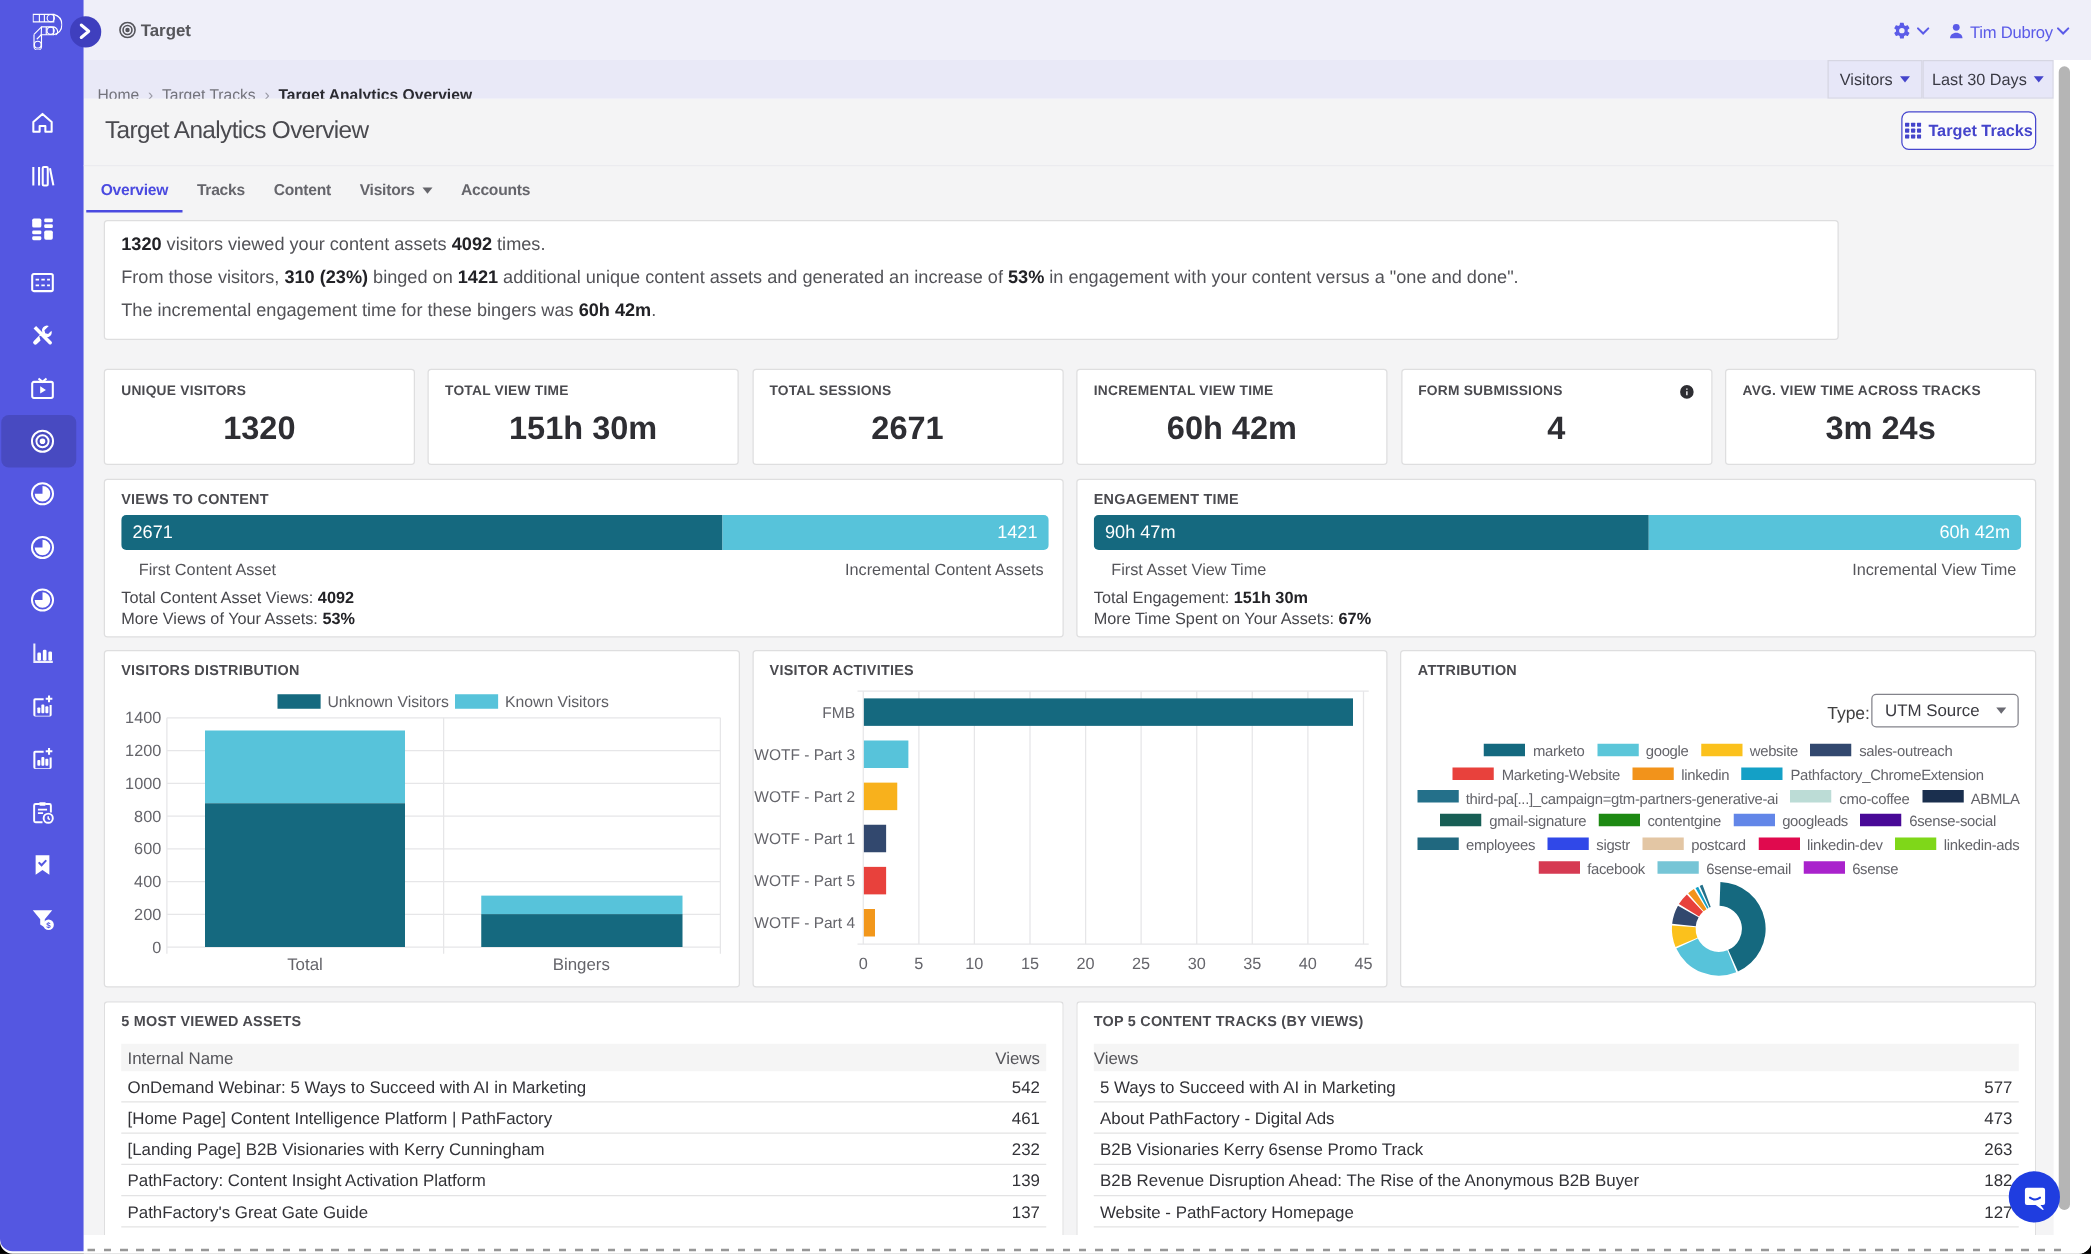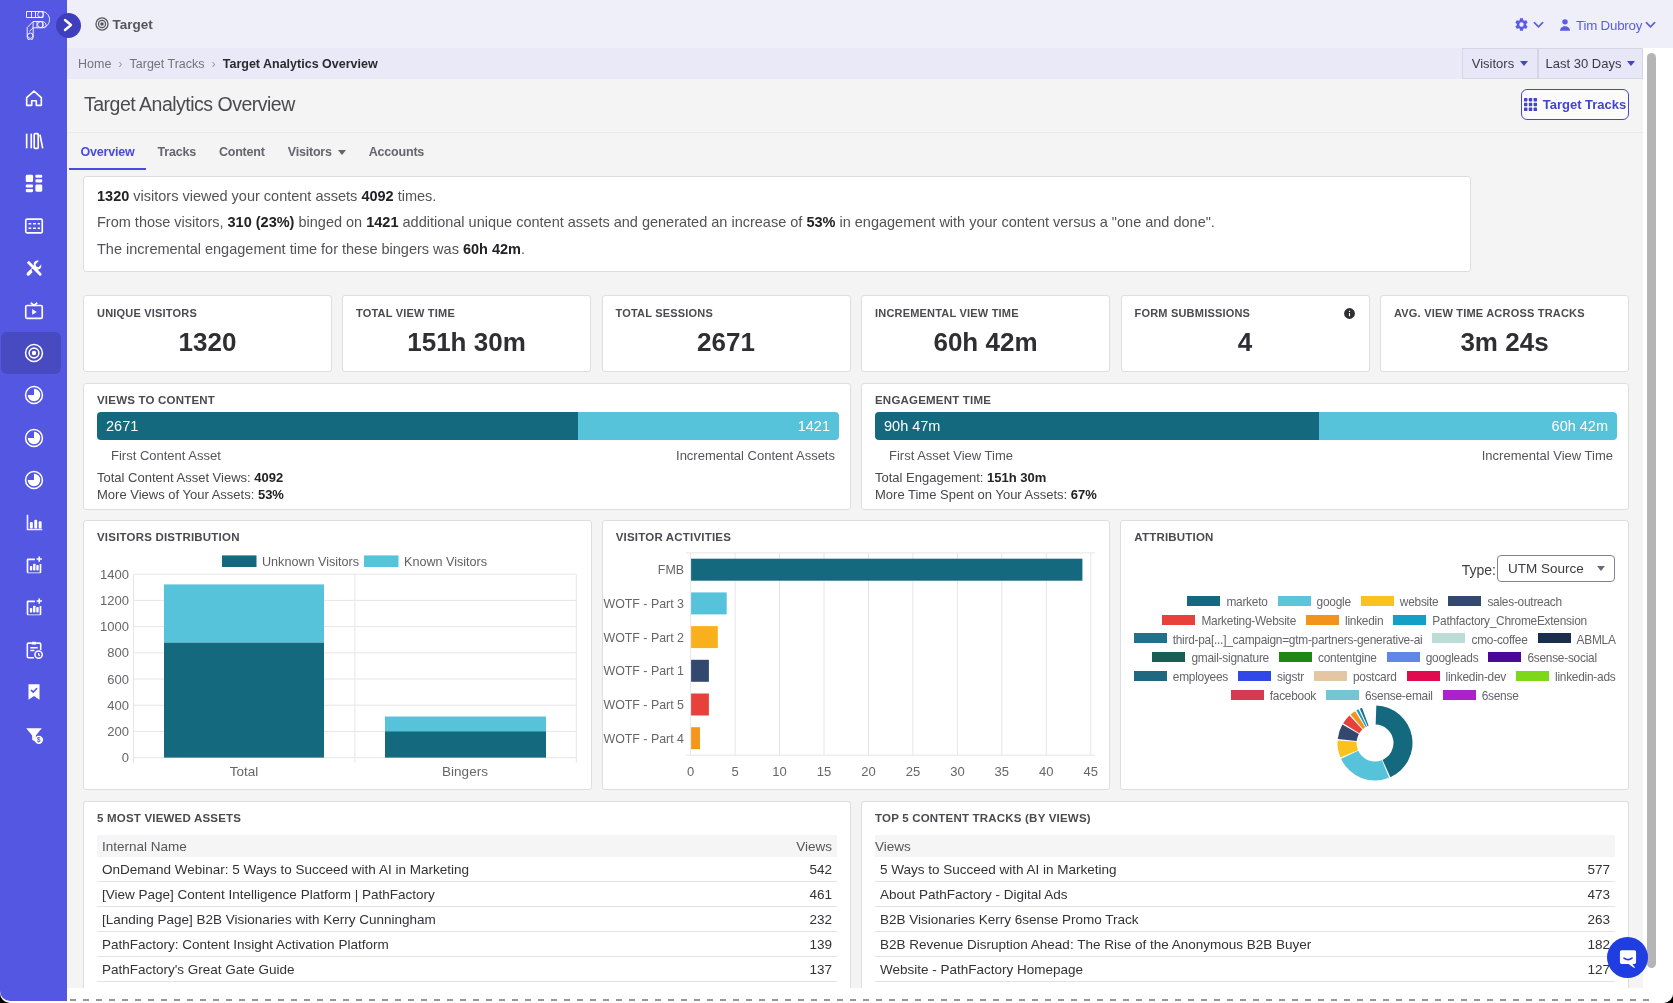--- a/index.html
+++ b/index.html
@@ -21,21 +21,21 @@
 
 #topbar { position:absolute; left:67px; top:0; width:1606px; height:48px; background:#EFEFF9; }
 #tb-title { position:absolute; left:27.5px; top:0; height:48px; display:flex; align-items:center;
   font-size:13.5px; font-weight:bold; color:#56565B; }
 #tb-title svg { margin-right:4px; }
 #tb-right { position:absolute; left:0; top:0; width:100%; height:48px; color:#5B5BE8; font-size:14px; }
 #tb-right > * { position:absolute; }
 
 
 #crumb { position:absolute; left:67px; top:48px; width:1576px; height:31px; background:#E9E9F7; }
-#crumb-txt { position:absolute; left:11px; top:0; height:31px; display:flex; align-items:center;
+#crumb-txt { position:absolute; left:11px; top:12px; height:31px; display:flex; align-items:center;
   font-size:12.5px; color:#73737B; }
 #crumb-txt b { color:#2A2A30; }
 #crumb-txt .sep { margin:0 7px; color:#9a9aa5; }
 .filterbox { position:absolute; top:0; height:31px; background:#E7E7F8; border:1px solid #D6D6E2;
   display:flex; align-items:center; justify-content:center; font-size:13px; color:#3A3A44; }
 
 
 #content { position:absolute; left:67px; top:79px; width:1576px; height:909px; background:#F4F4F5; }
 #hdrline { position:absolute; left:0; top:53px; width:1576px; height:1px; background:#EBEBEF; }
 #page-title { position:absolute; left:17px; top:14px; font-size:19.5px; letter-spacing:-0.5px; color:#4A4A4F; }
@@ -450,21 +450,21 @@
       <div class="ctitle">5 MOST VIEWED ASSETS</div>
       <div class="thead">
           <div class="tname">Internal Name</div>
           <div class="tviews">Views</div>
         </div>
       <div class="trow" style="top:55px;">
           <div class="tname">OnDemand Webinar: 5 Ways to Succeed with AI in Marketing</div>
           <div class="tviews">542</div>
         </div>
       <div class="trow" style="top:80px;">
-          <div class="tname">[View Page] Content Intelligence Platform | PathFactory</div>
+          <div class="tname">[Home Page] Content Intelligence Platform | PathFactory</div>
           <div class="tviews">461</div>
         </div>
       <div class="trow" style="top:105px;">
           <div class="tname">[Landing Page] B2B Visionaries with Kerry Cunningham</div>
           <div class="tviews">232</div>
         </div>
       <div class="trow" style="top:130px;">
           <div class="tname">PathFactory: Content Insight Activation Platform</div>
           <div class="tviews">139</div>
         </div>

